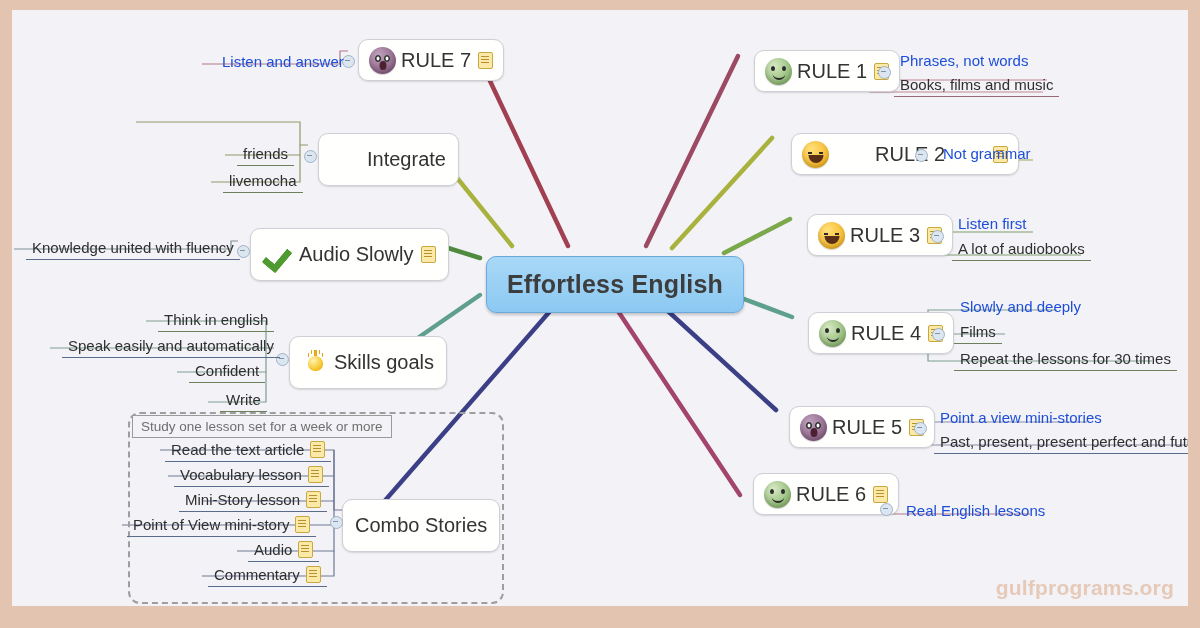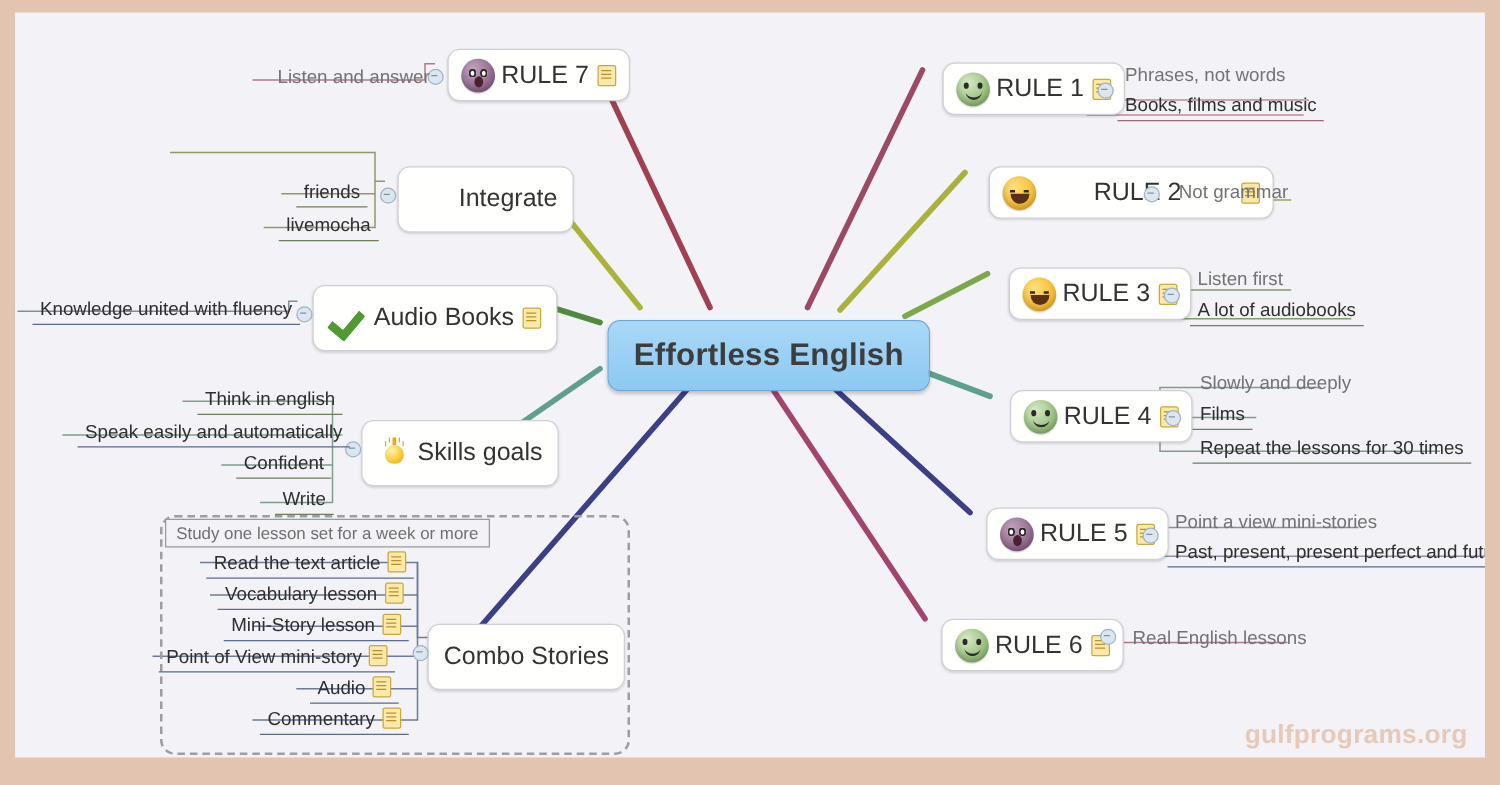--- a/index.html
+++ b/index.html
@@ -112,21 +112,21 @@
   
   .sub{
     position:absolute;white-space:nowrap;
     font-size:15px;color:#2f2f2f;
     padding:2px 6px 3px 6px;
     box-sizing:border-box;
   }
   .sub.u{border-bottom:1px solid #5b6b8a;}
   .sub.ug{border-bottom:1px solid #6e7f5c;}
   .sub.up{border-bottom:1px solid #9b6878;}
-  .sub.ot{color:#737373;}
+  .sub.ot{color:#1d4ed8;}
   .sub .note{display:inline-block;vertical-align:-3px;margin-left:6px;}
 
   
 
   
   .group{
     position:absolute;left:116px;top:402px;width:372px;height:188px;
     border:2px dashed #9e9e9e;border-radius:12px;
   }
   .grouphdr{
@@ -279,21 +279,21 @@
           <i class="eye r"></i>
           <i class="mouth"></i>
         </span>
     <span class="lbl">RULE 5</span>
     <span class="note"></span>
   </div>
   <div class="dot" style="left:902px;top:412px;"></div>
   <div class="sub ot" style="left:922px;top:397px;">Point a view mini-stories</div>
   <div class="sub u" style="left:922px;top:421px;">Past, present, present perfect and future</div>
 
-  <div class="node rule" style="left:741px;top:485px;">
+  <div class="node rule" style="left:741px;top:463px;">
     <span class="emoji green">
           <i class="eye l"></i>
           <i class="eye r"></i>
           <i class="mouth"></i>
         </span>
     <span class="lbl">RULE 6</span>
     <span class="note"></span>
   </div>
   <div class="dot" style="left:868px;top:493px;"></div>
   <div class="sub ot" style="left:888px;top:490px;">Real English lessons</div>
@@ -315,21 +315,21 @@
       <i class="blueh"></i><i class="blueb"></i><i class="greenh"></i><i class="greenb"></i>
     </span>
     <span class="lbl">Integrate</span>
   </div>
   <div class="dot" style="left:292px;top:140px;"></div>
   <div class="sub ug" style="left:225px;top:133px;">friends</div>
   <div class="sub ug" style="left:211px;top:160px;">livemocha</div>
 
   <div class="node mainleft" style="left:238px;top:218px;">
     <span class="chk"></span>
-    <span class="lbl">Audio Books</span>
+    <span class="lbl">Audio Slowly</span>
     <span class="note"></span>
   </div>
   <div class="dot" style="left:225px;top:235px;"></div>
   <div class="sub u" style="left:14px;top:227px;">Knowledge united with fluency</div>
 
   <div class="node mainleft" style="left:277px;top:326px;border-radius:10px;">
     <span class="bulb"></span>
     <span class="lbl">Skills goals</span>
   </div>
   <div class="dot" style="left:264px;top:343px;"></div>

